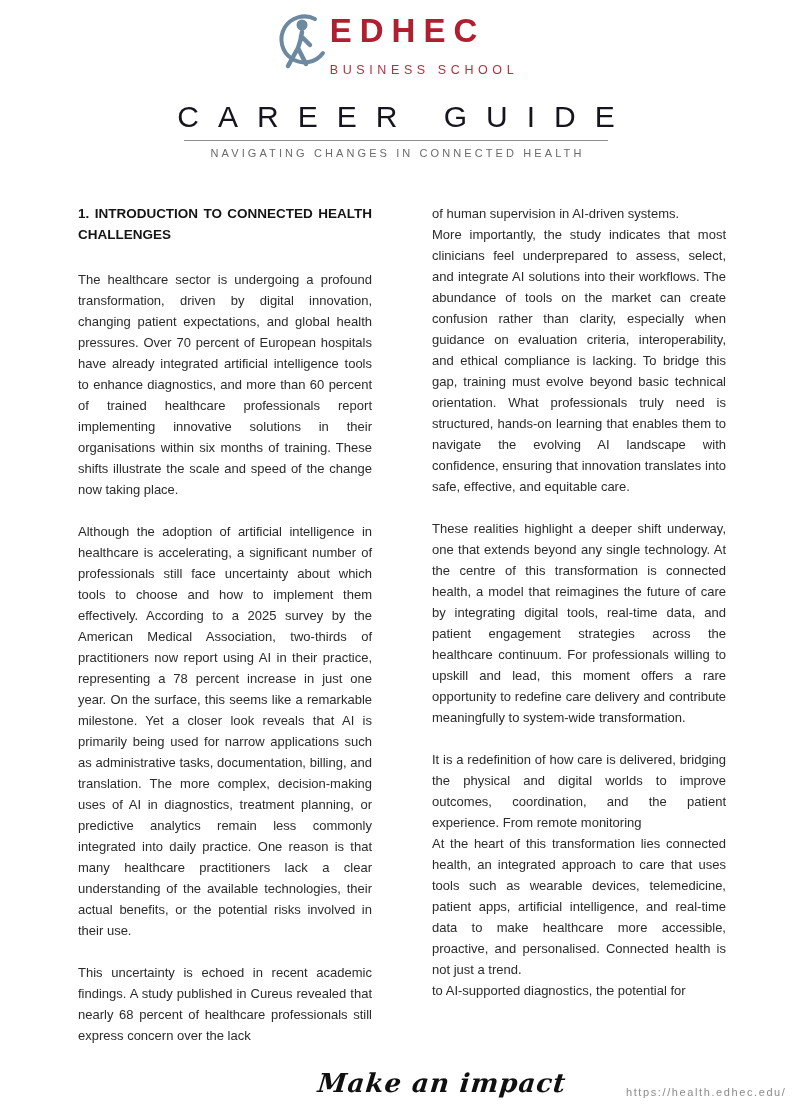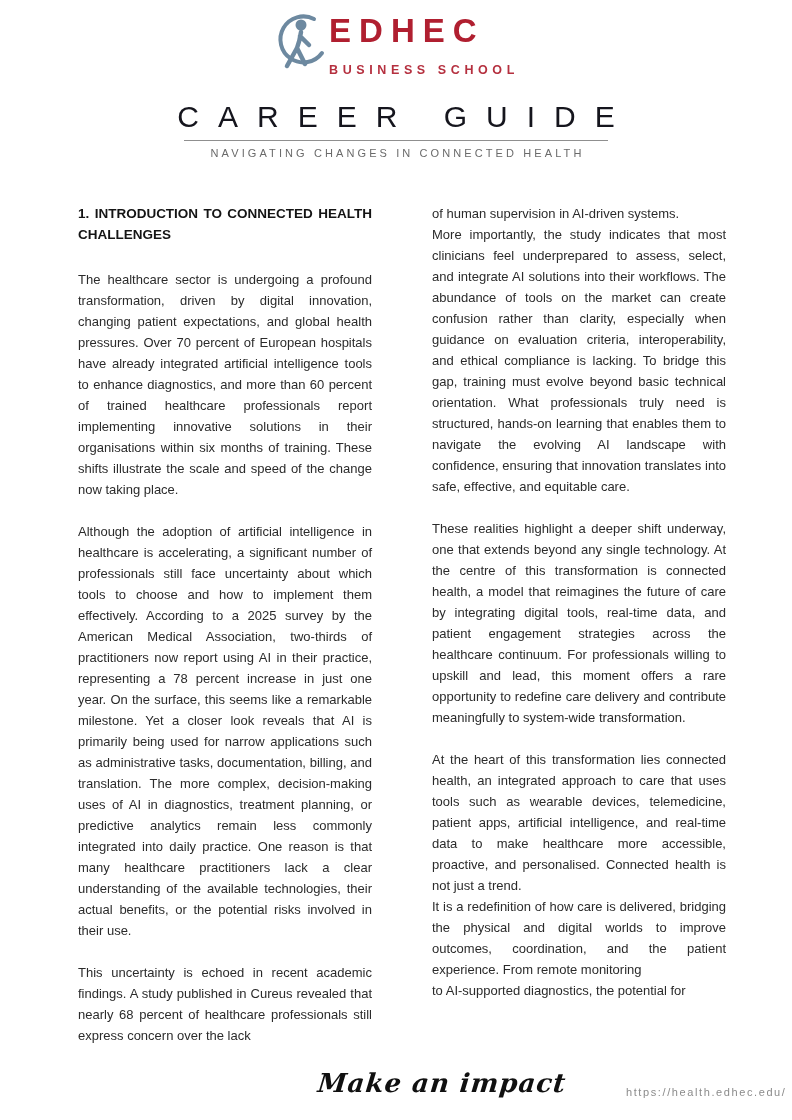--- a/index.html
+++ b/index.html
@@ -28,21 +28,21 @@
   .logo-text { text-align: left; }
   .logo-brand {
     font-size: 33px;
     font-weight: bold;
     letter-spacing: 8px;
     color: #b01f30;
     line-height: 1;
   }
   .logo-sub {
     font-size: 12.5px;
-    font-weight: bold;
+    font-weight: normal;
     letter-spacing: 4.6px;
     color: #b5303f;
     margin-top: 17px;
     line-height: 1;
   }
   .doc-title {
     margin-top: 22px;
     font-size: 30px;
     font-weight: 400;
     letter-spacing: 19px;
@@ -146,22 +146,22 @@
     <div class="col">
       <h2>1. INTRODUCTION TO CONNECTED HEALTH CHALLENGES</h2>
       <p>The healthcare sector is undergoing a profound transformation, driven by digital innovation, changing patient expectations, and global health pressures. Over 70 percent of European hospitals have already integrated artificial intelligence tools to enhance diagnostics, and more than 60 percent of trained healthcare professionals report implementing innovative solutions in their organisations within six months of training. These shifts illustrate the scale and speed of the change now taking place.</p>
       <p>Although the adoption of artificial intelligence in healthcare is accelerating, a significant number of professionals still face uncertainty about which tools to choose and how to implement them effectively. According to a 2025 survey by the American Medical Association, two-thirds of practitioners now report using AI in their practice, representing a 78 percent increase in just one year. On the surface, this seems like a remarkable milestone. Yet a closer look reveals that AI is primarily being used for narrow applications such as administrative tasks, documentation, billing, and translation. The more complex, decision-making uses of AI in diagnostics, treatment planning, or predictive analytics remain less commonly integrated into daily practice. One reason is that many healthcare practitioners lack a clear understanding of the available technologies, their actual benefits, or the potential risks involved in their use.</p>
       <p class="tight">This uncertainty is echoed in recent academic findings. A study published in Cureus revealed that nearly 68 percent of healthcare professionals still express concern over the lack</p>
     </div>
     <div class="col">
       <p class="tight">of human supervision in AI-driven systems.</p>
       <p>More importantly, the study indicates that most clinicians feel underprepared to assess, select, and integrate AI solutions into their workflows. The abundance of tools on the market can create confusion rather than clarity, especially when guidance on evaluation criteria, interoperability, and ethical compliance is lacking. To bridge this gap, training must evolve beyond basic technical orientation. What professionals truly need is structured, hands-on learning that enables them to navigate the evolving AI landscape with confidence, ensuring that innovation translates into safe, effective, and equitable care.</p>
       <p>These realities highlight a deeper shift underway, one that extends beyond any single technology. At the centre of this transformation is connected health, a model that reimagines the future of care by integrating digital tools, real-time data, and patient engagement strategies across the healthcare continuum. For professionals willing to upskill and lead, this moment offers a rare opportunity to redefine care delivery and contribute meaningfully to system-wide transformation.</p>
+      <p class="tight">It is a redefinition of how care is delivered, bridging the physical and digital worlds to improve outcomes, coordination, and the patient experience. From remote monitoring</p>
       <p class="tight">At the heart of this transformation lies connected health, an integrated approach to care that uses tools such as wearable devices, telemedicine, patient apps, artificial intelligence, and real-time data to make healthcare more accessible, proactive, and personalised. Connected health is not just a trend.</p>
-      <p class="tight">It is a redefinition of how care is delivered, bridging the physical and digital worlds to improve outcomes, coordination, and the patient experience. From remote monitoring</p>
       <p class="tight">to AI-supported diagnostics, the potential for</p>
     </div>
   </div>
 
   <div class="footer-tagline">Make an impact</div>
   <a class="footer-url" href="#">https://health.edhec.edu/</a>
 
 </div>
 
 </body></html>

